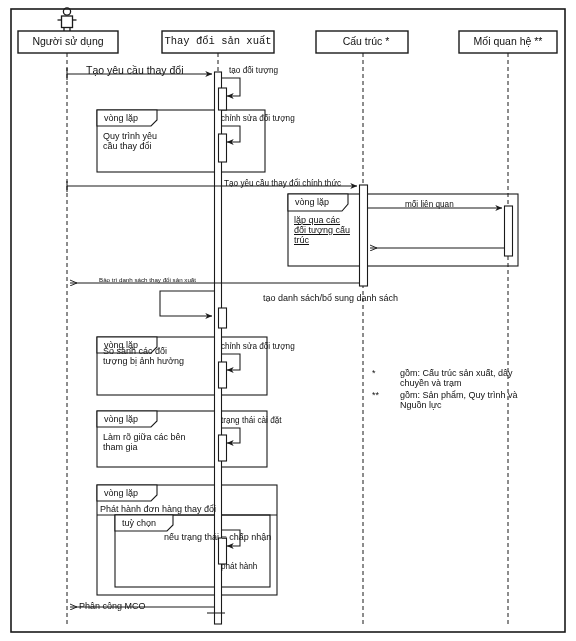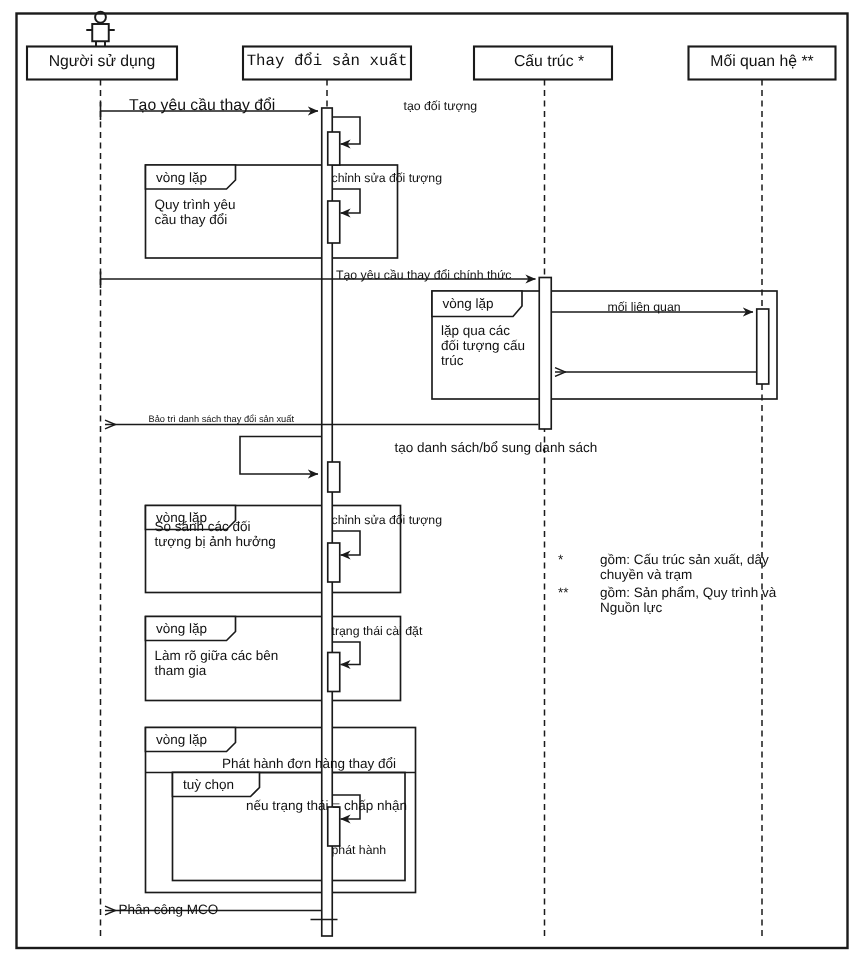--- a/index.html
+++ b/index.html
@@ -128,48 +128,48 @@
     <line x1="207" y1="613" x2="225" y2="613"></line>
   </g>
 </svg>
 
 <div class="lbl t13 ctr" style="left:18px;top:36px;width:100px;">Người sử dụng</div>
 <div class="lbl t13 ctr" style="left:162px;top:36px;width:112px;font-family:Liberation Mono, monospace;">Thay đổi sản xuất</div>
 <div class="lbl t13 ctr" style="left:316px;top:36px;width:100px;">Cấu trúc *</div>
 <div class="lbl t13 ctr" style="left:459px;top:36px;width:98px;">Mối quan hệ **</div>
 
 <div class="lbl t13" style="left:86px;top:65px;">Tạo yêu cầu thay đổi</div>
-<div class="lbl t10" style="left:229px;top:66px;margin-left:40px;">tạo đối tượng</div>
+<div class="lbl t10" style="left:229px;top:66px;">tạo đối tượng</div>
 <div class="lbl t10" style="left:221px;top:114px;">chỉnh sửa đối tượng</div>
 <div class="lbl t10" style="left:224px;top:179px;">Tạo yêu cầu thay đổi chính thức</div>
 <div class="lbl t10" style="left:405px;top:200px;">mối liên quan</div>
 <div class="lbl t8" style="left:99px;top:277px;">Bảo trì danh sách thay đổi sản xuất</div>
 <div class="lbl t11" style="left:231px;top:293px;padding-left:32px;">tạo danh sách/bổ sung danh sách</div>
 <div class="lbl t10" style="left:221px;top:342px;">chỉnh sửa đối tượng</div>
 <div class="lbl t10" style="left:221px;top:416px;">trạng thái cài đặt</div>
 <div class="lbl t10" style="left:221px;top:518px;margin-top:44px;">phát hành</div>
 <div class="lbl t11" style="left:79px;top:601px;">Phân công MCO</div>
 
 <div class="lbl t11" style="left:104px;top:113px;">vòng lặp</div>
 <div class="lbl t11" style="left:295px;top:197px;">vòng lặp</div>
 <div class="lbl t11" style="left:104px;top:340px;">vòng lặp</div>
 <div class="lbl t11" style="left:104px;top:414px;">vòng lặp</div>
 <div class="lbl t11" style="left:104px;top:488px;">vòng lặp</div>
 <div class="lbl t11" style="left:122px;top:518px;">tuỳ chọn</div>
 
 <div class="lbl t11" style="left:103px;top:131px;">Quy trình yêu
 cầu thay đổi</div>
-<div class="lbl t11" style="left:294px;top:215px;">lặp qua các
+<div class="lbl t11" style="left:294px;top:215px;text-decoration:underline;">lặp qua các
 đối tượng cấu
 trúc</div>
 <div class="lbl t11" style="left:103px;top:346px;">So sánh các đối
 tượng bị ảnh hưởng</div>
 <div class="lbl t11" style="left:103px;top:432px;">Làm rõ giữa các bên
 tham gia</div>
-<div class="lbl t11" style="left:100px;top:504px;margin-left:48px;">Phát hành đơn hàng thay đổi</div>
+<div class="lbl t11" style="left:100px;top:504px;">Phát hành đơn hàng thay đổi</div>
 <div class="lbl t11" style="left:121px;top:532px;padding-left:43px;">nếu trạng thái = chấp nhận</div>
 
 <div class="lbl t11" style="left:372px;top:368px;">*</div>
 <div class="lbl t11" style="left:400px;top:368px;">gồm: Cấu trúc sản xuất, dây
 chuyền và trạm</div>
 <div class="lbl t11" style="left:372px;top:390px;">**</div>
 <div class="lbl t11" style="left:400px;top:390px;">gồm: Sản phẩm, Quy trình và
 Nguồn lực</div>
 
 </body></html>

